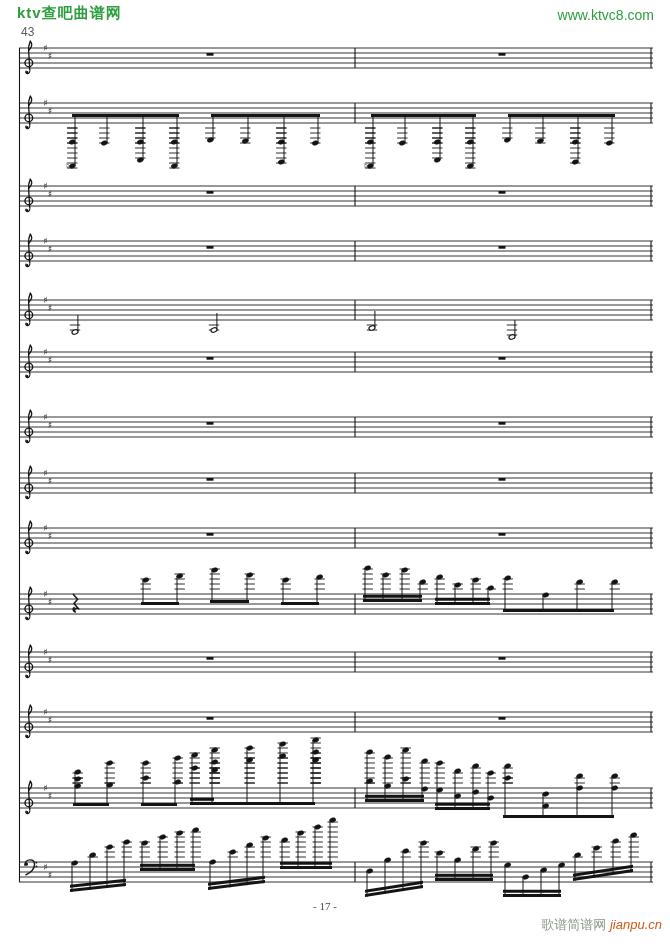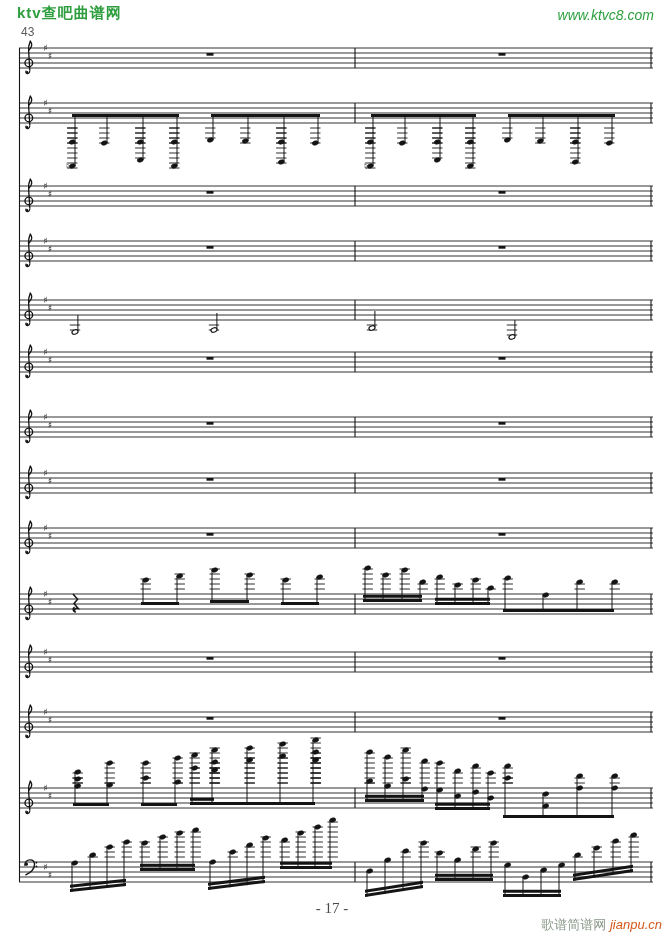--- a/index.html
+++ b/index.html
@@ -2,22 +2,22 @@
 <html><head>
 <meta charset="utf-8">
 <style>
   html,body{margin:0;padding:0;background:#888;}
   #page{position:relative;width:670px;height:948px;background:#ffffff;overflow:hidden;
         font-family:"Liberation Sans", sans-serif;}
   #score-svg{position:absolute;left:0;top:0;}
   .wm-tl{position:absolute;left:17px;top:4px;font-size:15px;letter-spacing:1px;font-weight:bold;}
   .wm-tr{position:absolute;right:16px;top:7px;font-size:14px;}
   .measure-no{position:absolute;left:21px;top:25px;font-size:12px;color:#5a5a5a;}
-  .page-no{position:absolute;left:296px;top:900px;width:72px;text-align:center;
-           font-size:15px;color:#4a4a4a;font-family:"Liberation Serif", serif;}
+  .page-no{position:absolute;left:313px;top:900px;width:72px;text-align:left;
+           font-size:11px;color:#4a4a4a;font-family:"Liberation Serif", serif;}
   .wm-br{position:absolute;right:8px;top:916px;font-size:13px;}
   .wm-br .cn{color:#8a988a;font-family:Liberation Mono, monospace;}
   .wm-br .en{font-style:italic;font-weight:normal;}
 </style>
 </head>
 <body>
 
 <div id="page">
   <svg id="score-svg" width="670" height="948" viewBox="0 0 670 948">
       <line x1="19.5" y1="48" x2="19.5" y2="882" stroke="#141414" stroke-width="1.1"></line>
@@ -970,20 +970,20 @@
         <line x1="628.5" y1="857" x2="638.9000000000001" y2="857" stroke="#141414" stroke-width="0.9"></line>
         <line x1="628.5" y1="852" x2="638.9000000000001" y2="852" stroke="#141414" stroke-width="0.9"></line>
         <line x1="628.5" y1="847" x2="638.9000000000001" y2="847" stroke="#141414" stroke-width="0.9"></line>
         <line x1="628.5" y1="842" x2="638.9000000000001" y2="842" stroke="#141414" stroke-width="0.9"></line>
         <line x1="628.5" y1="837" x2="638.9000000000001" y2="837" stroke="#141414" stroke-width="0.9"></line>
         <ellipse cx="633.7" cy="835" rx="3.1" ry="2.15" transform="rotate(-18 633.7 835)" fill="#141414" stroke="#141414" stroke-width="0.5"></ellipse>
       </g>
     </svg>
 
   <div class="wm-tl" style="color: rgb(46, 158, 62);">ktv查吧曲谱网</div>
-  <div class="wm-tr" style="color: rgb(46, 158, 62); font-style: italic;">www.ktvc8.com</div>
+  <div class="wm-tr" style="color: rgb(46, 158, 62);">www.ktvc8.com</div>
   <div class="measure-no">43</div>
   <div class="page-no">- 17 -</div>
   <div class="wm-br">
     <span class="cn" style="color: rgb(138, 152, 138);">歌谱简谱网</span>
     <span class="en" style="color: rgb(212, 88, 26);">jianpu.cn</span>
   </div>
 </div>
 
 </body></html>

